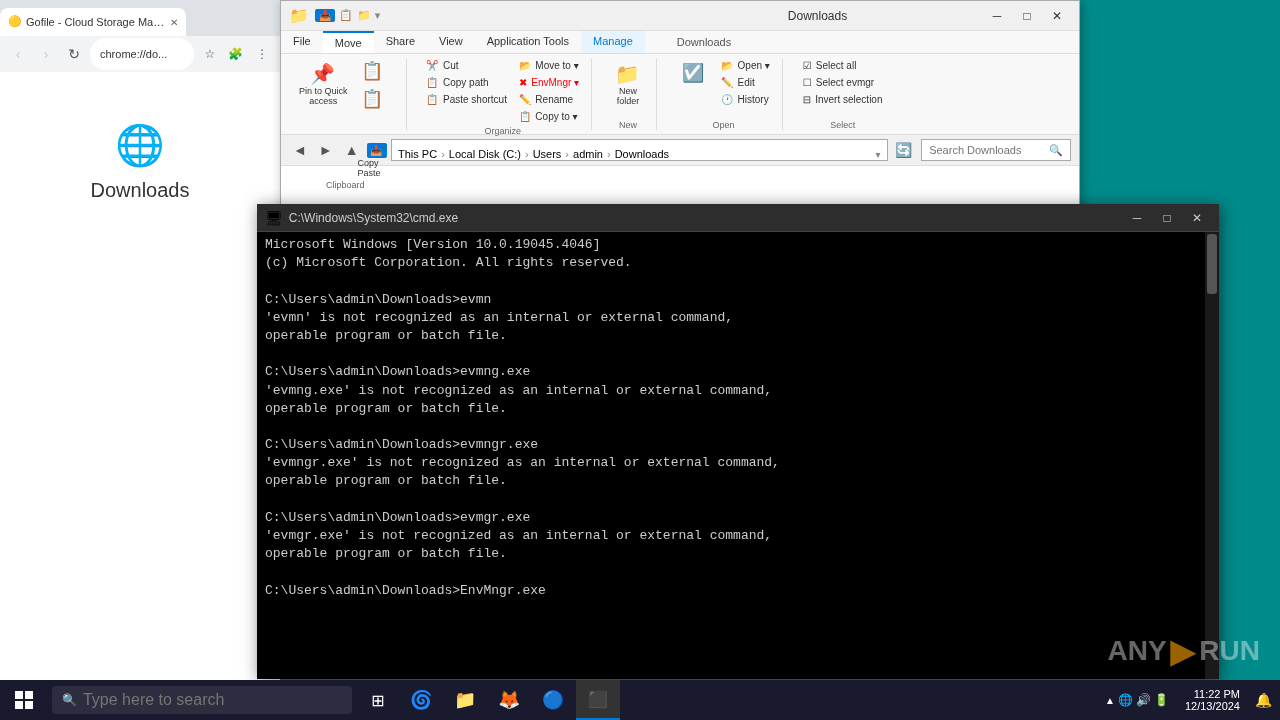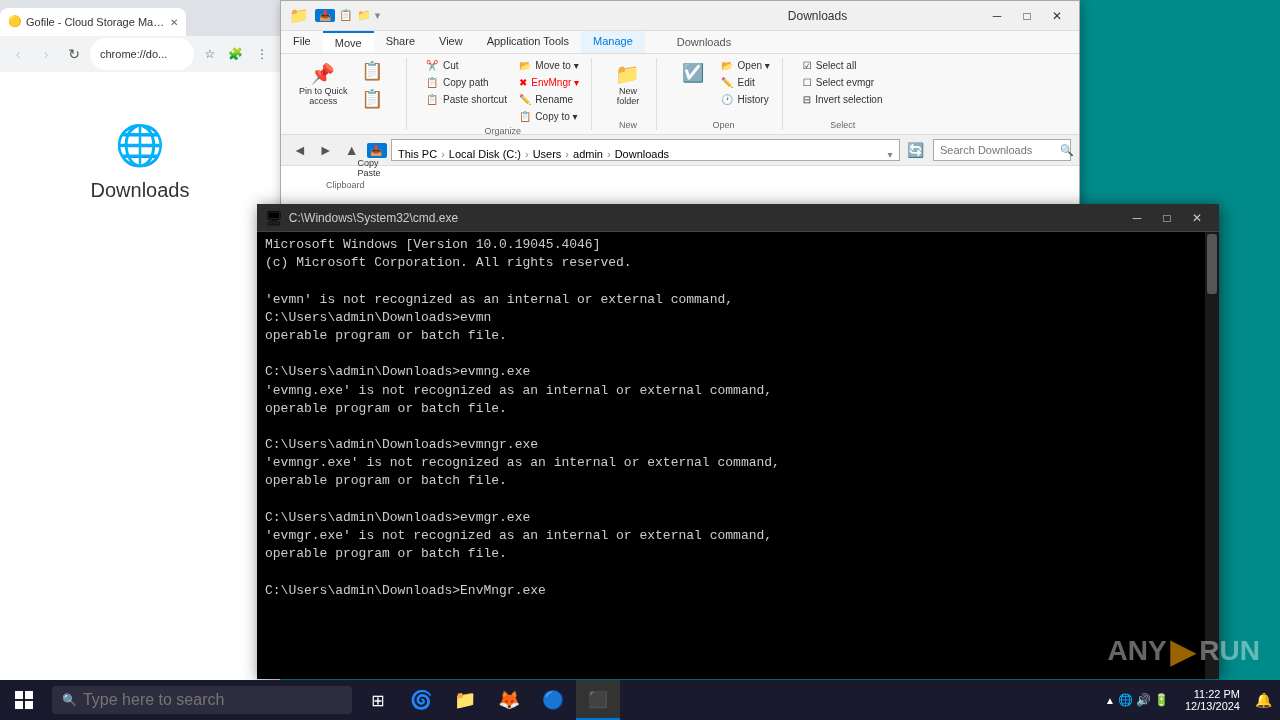--- a/index.html
+++ b/index.html
@@ -109,21 +109,21 @@
     .ribbon-btn {
       display: flex; flex-direction: column; align-items: center; padding: 4px 6px;
       cursor: pointer; border-radius: 2px; min-width: 40px;
     }
     .ribbon-btn-small { display: flex; align-items: center; gap: 4px; padding: 2px 4px; cursor: pointer; font-size: 10px; color: #333; border-radius: 2px; }
 
     .explorer-nav { display: flex; align-items: center; padding: 4px 8px; background: #f0f0f0; border-bottom: 1px solid #ddd; gap: 4px; }
     .nav-btn { font-size: 14px; color: #555; cursor: pointer; padding: 0 4px; }
     .breadcrumb { display: flex; align-items: flex-end; flex: 1; background: white; border: 1px solid #aaa; height: 22px; padding: 0 6px; font-size: 11px; gap: 4px; }
     .breadcrumb-sep { color: #888; }
-    .search-box { display: flex; align-items: center; background: white; border: 1px solid #aaa; height: 22px; padding: 8px 6px; font-size: 11px; width: 138px; }
+    .search-box { display: flex; align-items: center; background: white; border: 1px solid #aaa; height: 22px; padding: 8px 6px; font-size: 11px; width: 150px; justify-content: center; }
     .search-box input { border: none; outline: none; font-size: 11px; width: 120px; }
 
     
     .cmd-window {
       position: absolute; top: 204px; left: 257px; width: 962px; height: 475px;
       background: black; z-index: 30;
       box-shadow: 2px 2px 15px rgba(0,0,0,0.5);
     }
     .cmd-titlebar {
       display: flex; align-items: center; background: #2d2d2d; height: 28px; padding: 0 8px;
@@ -360,22 +360,22 @@
     <div class="cmd-win-buttons">
       <span class="cmd-win-btn">─</span>
       <span class="cmd-win-btn">□</span>
       <span class="cmd-win-btn close">✕</span>
     </div>
   </div>
   <div class="cmd-content">
     <div>Microsoft Windows [Version 10.0.19045.4046]</div>
     <div>(c) Microsoft Corporation. All rights reserved.</div>
     <div>&nbsp;</div>
+    <div>C:\Users\admin\Downloads&gt;evmn</div>
     <div>'evmn' is not recognized as an internal or external command,</div>
-    <div>C:\Users\admin\Downloads&gt;evmn</div>
     <div>operable program or batch file.</div>
     <div>&nbsp;</div>
     <div>C:\Users\admin\Downloads&gt;evmng.exe</div>
     <div>'evmng.exe' is not recognized as an internal or external command,</div>
     <div>operable program or batch file.</div>
     <div>&nbsp;</div>
     <div>C:\Users\admin\Downloads&gt;evmngr.exe</div>
     <div>'evmngr.exe' is not recognized as an internal or external command,</div>
     <div>operable program or batch file.</div>
     <div>&nbsp;</div>

